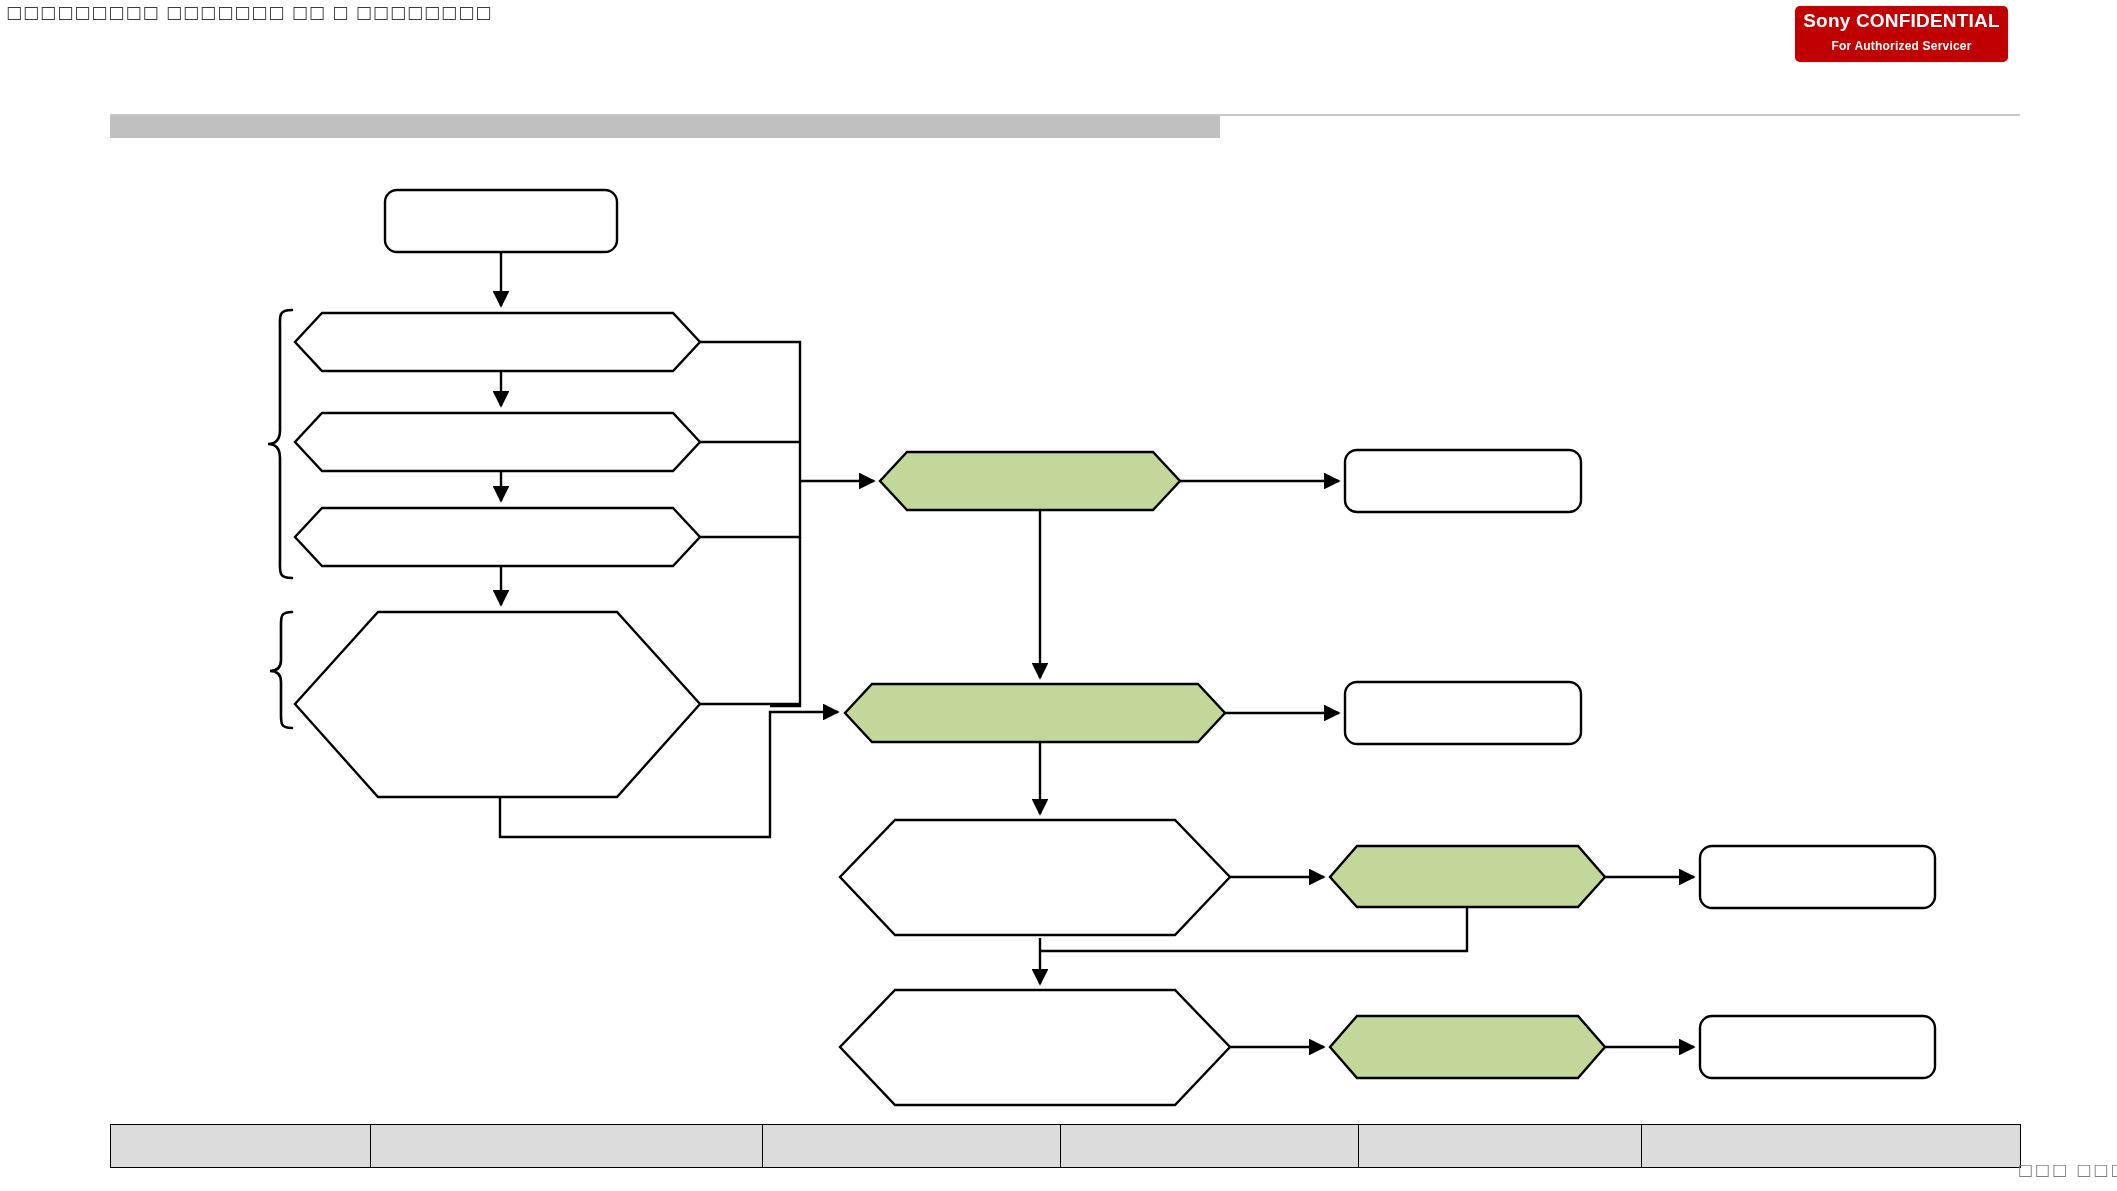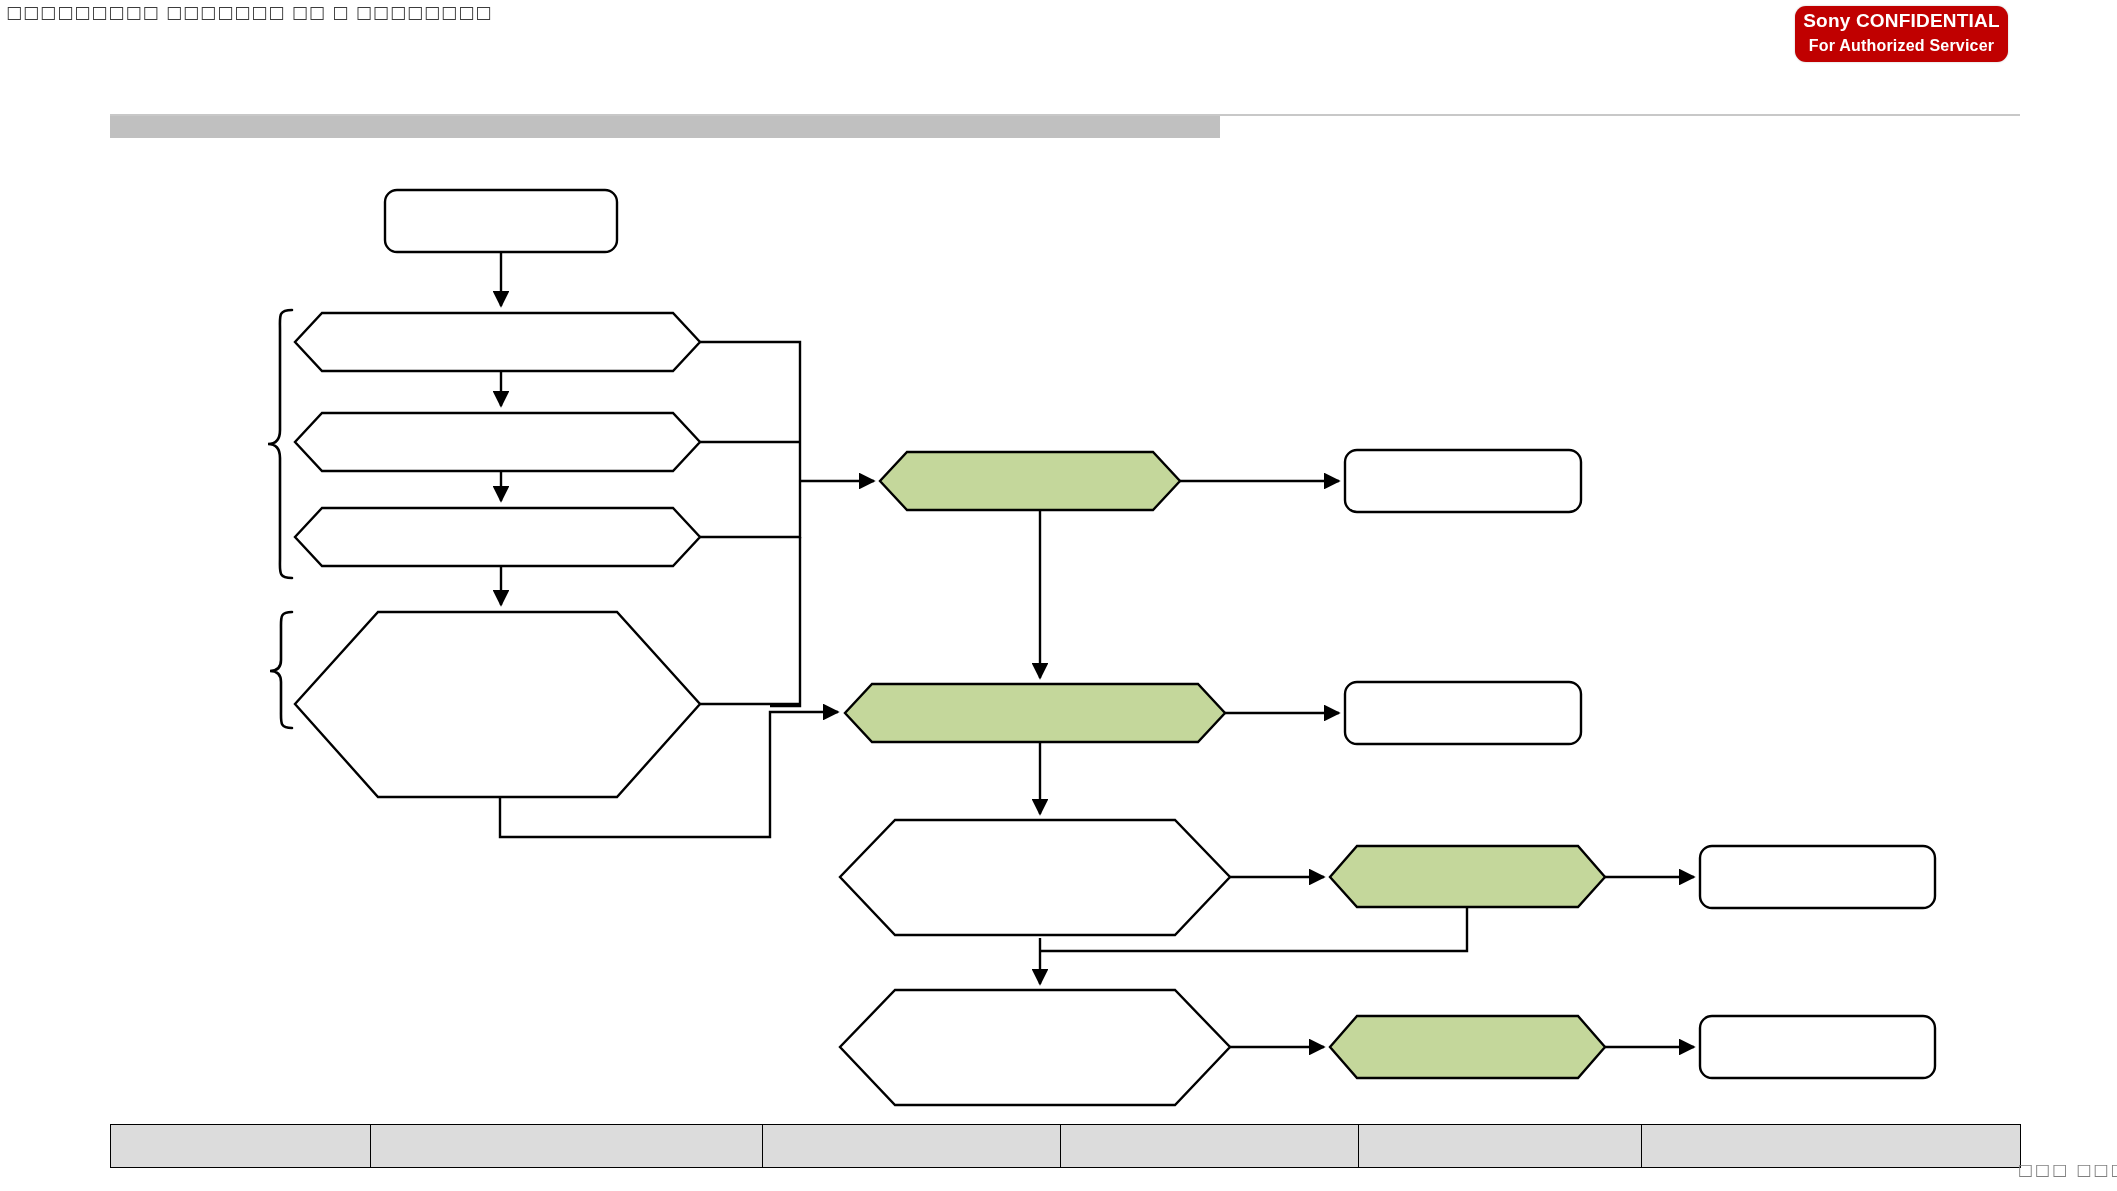--- a/index.html
+++ b/index.html
@@ -21,32 +21,32 @@
     letter-spacing:1px;
     white-space:nowrap;
     font-family:"DejaVu Sans",sans-serif;
   }
 
   
   .conf-badge{
     position:absolute;left:1795px;top:6px;
     width:213px;height:56px;
     background:#c00000;
-    border-radius:11px;
+    border-radius:5px;
     box-shadow:0 0 2px rgba(0,0,0,.25);
     color:#ffffff;
     text-align:center;
     padding-top:2px;
     box-sizing:border-box;
   }
   .conf-line1{
     font-size:19px;font-weight:bold;line-height:26px;letter-spacing:.2px;
   }
   .conf-line2{
-    font-size:16px;font-weight:bold;line-height:24px;letter-spacing:.2px;
+    font-size:12px;font-weight:bold;line-height:24px;letter-spacing:.2px;
   }
 
   
   .title-band{
     position:absolute;left:110px;top:116px;
     width:1110px;height:22px;
     background:#c0c0c0;
   }
   .title-rule{
     position:absolute;left:110px;top:114px;

